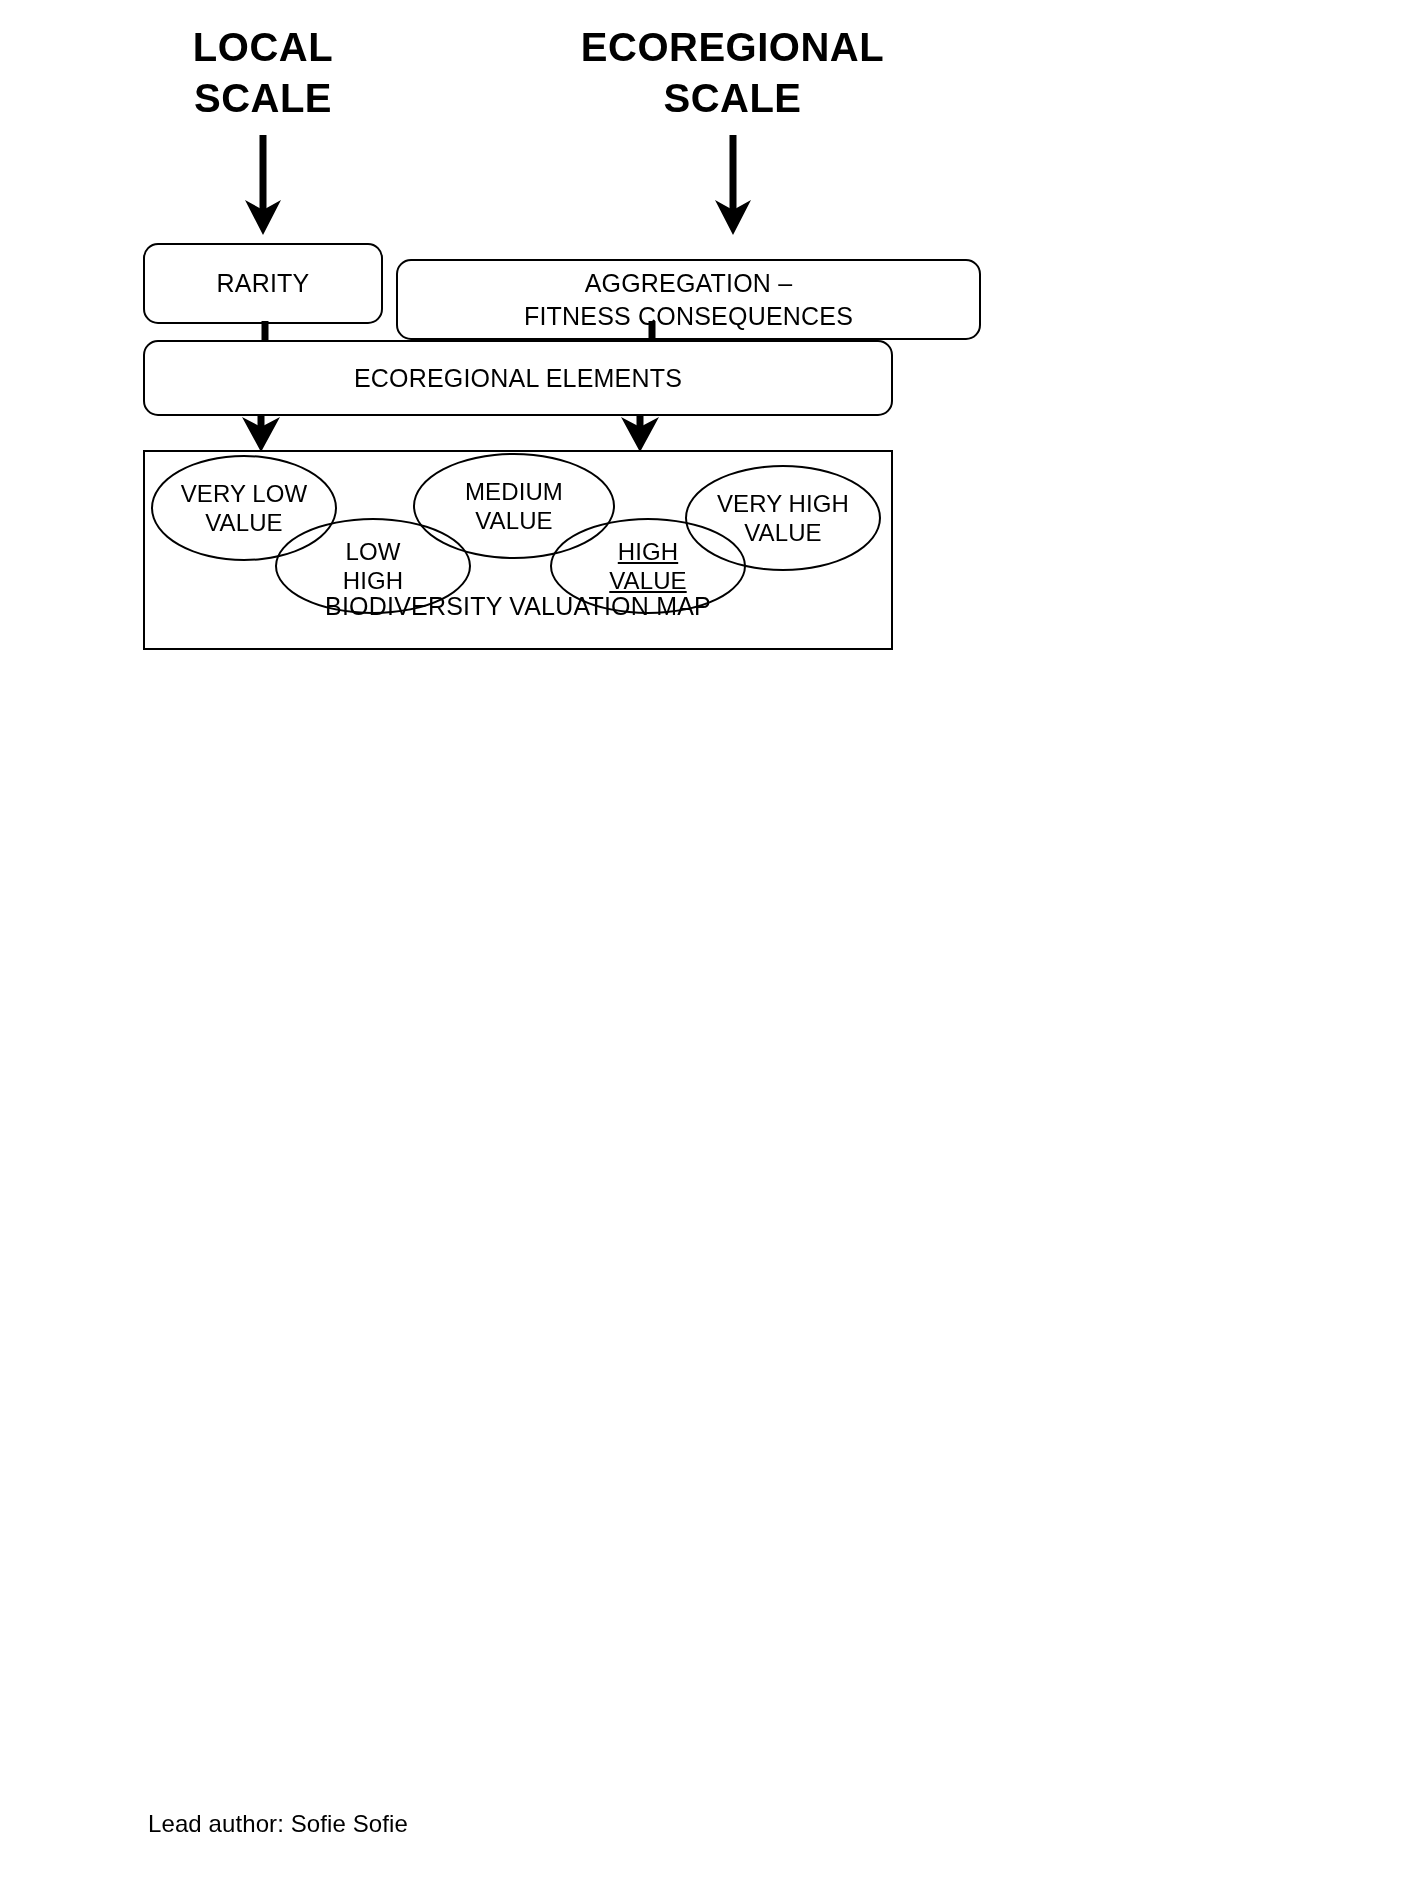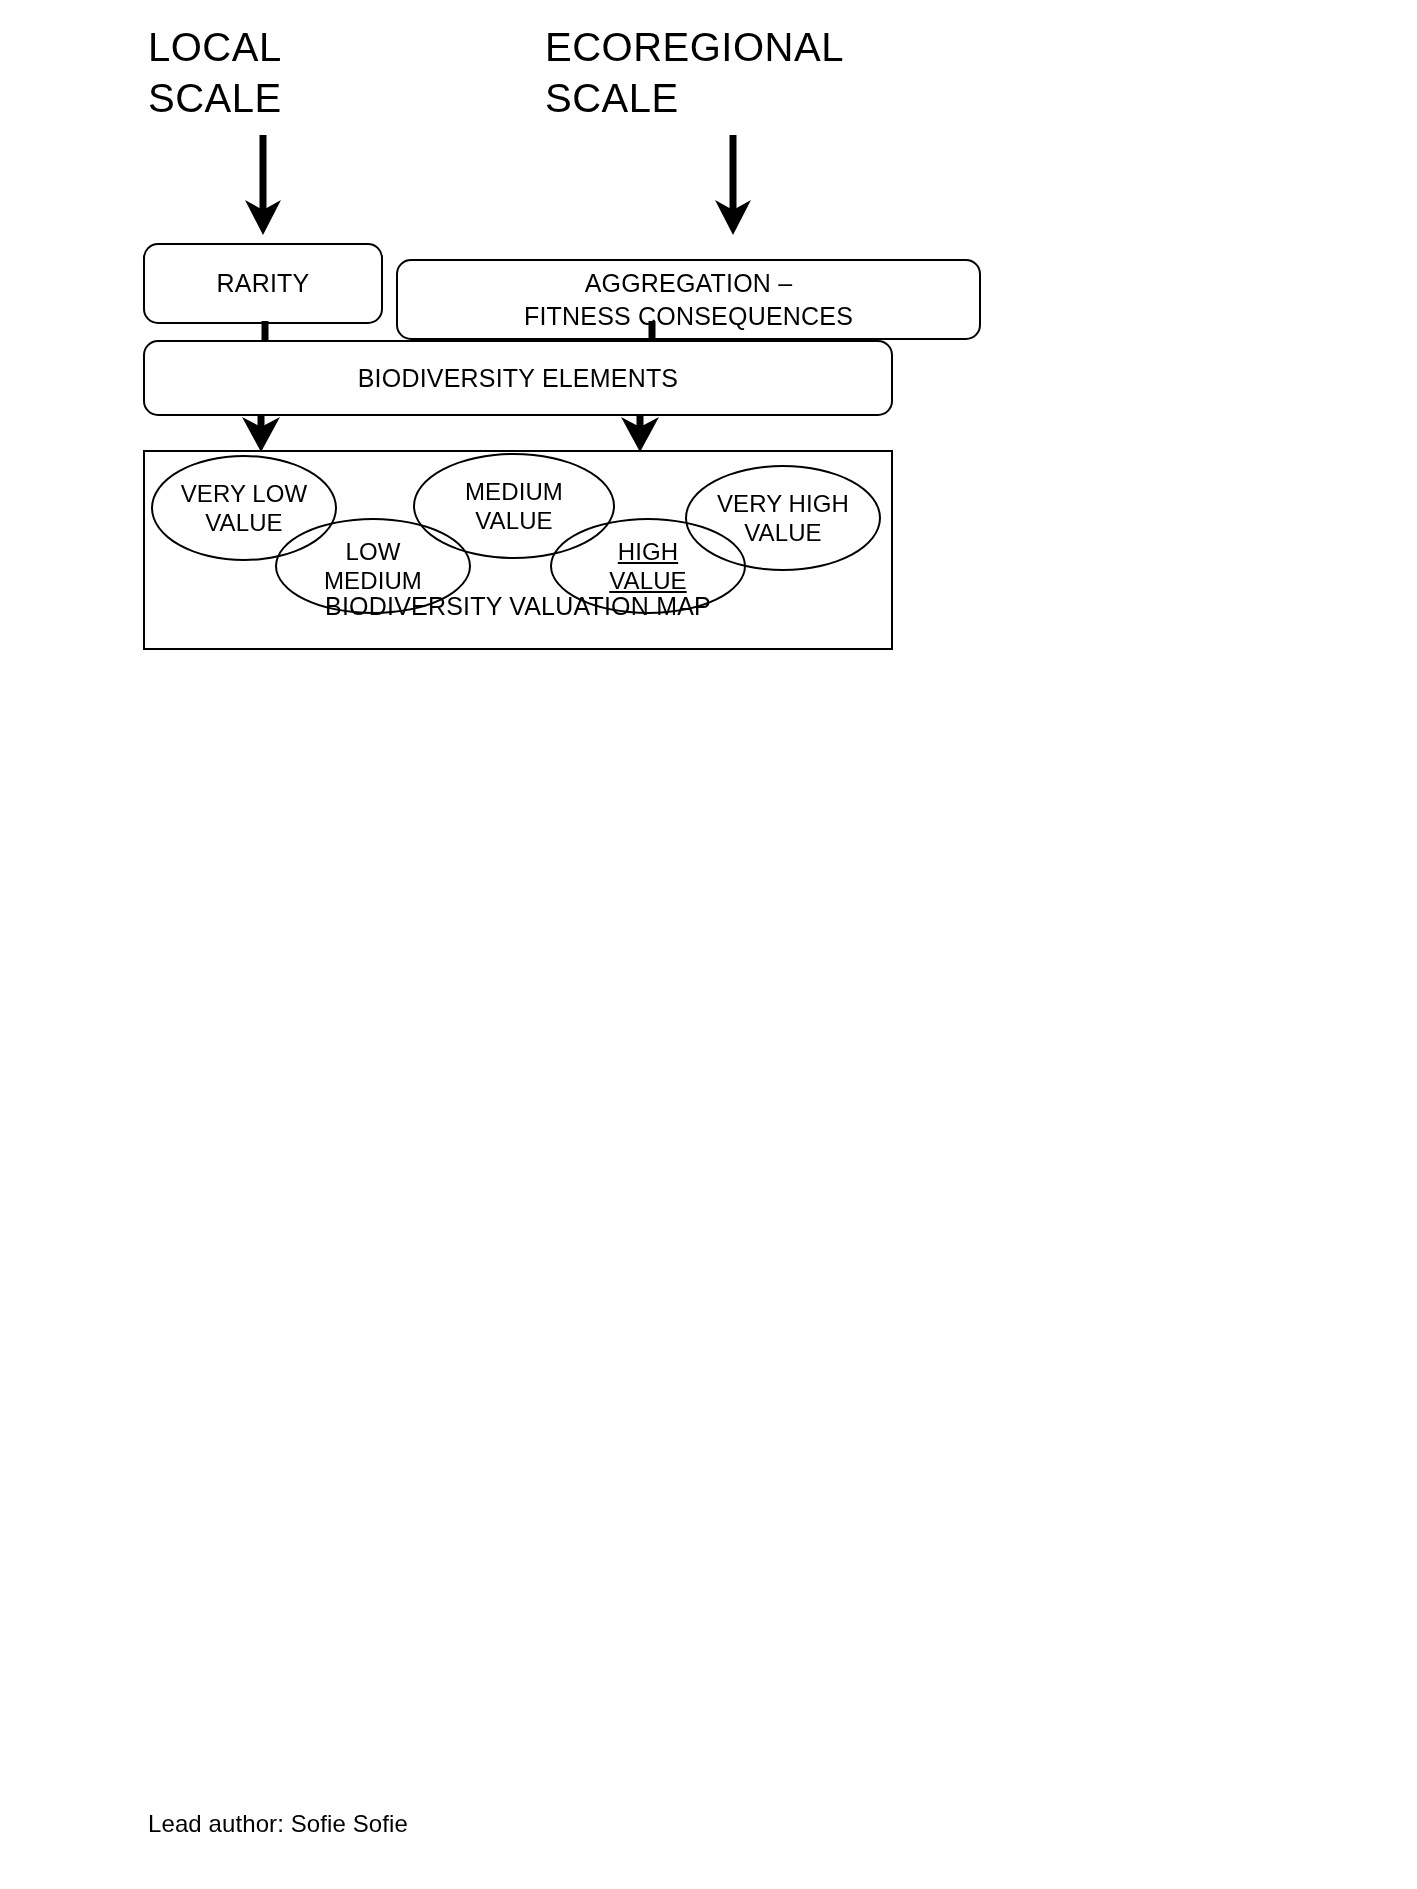--- a/index.html
+++ b/index.html
@@ -19,23 +19,24 @@
   #diagram-canvas {
     position: absolute;
     left: 0;
     top: 0;
     width: 1417px;
     height: 1889px;
   }
 
   .scale-heading {
     position: absolute;
+    text-align: center;
     font-size: 40px;
     line-height: 1.28;
-    font-weight: 400;
+    font-weight: 700;
     letter-spacing: 0.5px;
     white-space: pre-line;
     color: #000;
   }
   #scale-local   { left: 148px; top: 22px; width: 230px; }
   #scale-ecoreg  { left: 545px; top: 22px; width: 375px; }
 
   .flow-box {
     position: absolute;
     box-sizing: border-box;
@@ -131,33 +132,33 @@
   <div class="flow-box rounded" id="box-rarity">
     <span>RARITY</span>
   </div>
 
   <div class="flow-box rounded" id="box-aggregation">
     <span>AGGREGATION –
 FITNESS CONSEQUENCES</span>
   </div>
 
   <div class="flow-box rounded" id="box-elements">
-    <span>BIODIVERSITY ELEMENTS</span>
+    <span>ECOREGIONAL ELEMENTS</span>
   </div>
 
   <div id="box-map">
 
     <div class="value-ellipse" id="ell-very-low">
       <span>VERY LOW
 VALUE</span>
     </div>
 
     <div class="value-ellipse" id="ell-low">
       <span>LOW
-MEDIUM</span>
+HIGH</span>
     </div>
 
     <div class="value-ellipse" id="ell-medium">
       <span>MEDIUM
 VALUE</span>
     </div>
 
     <div class="value-ellipse" id="ell-high">
       <span>HIGH
 VALUE</span>

